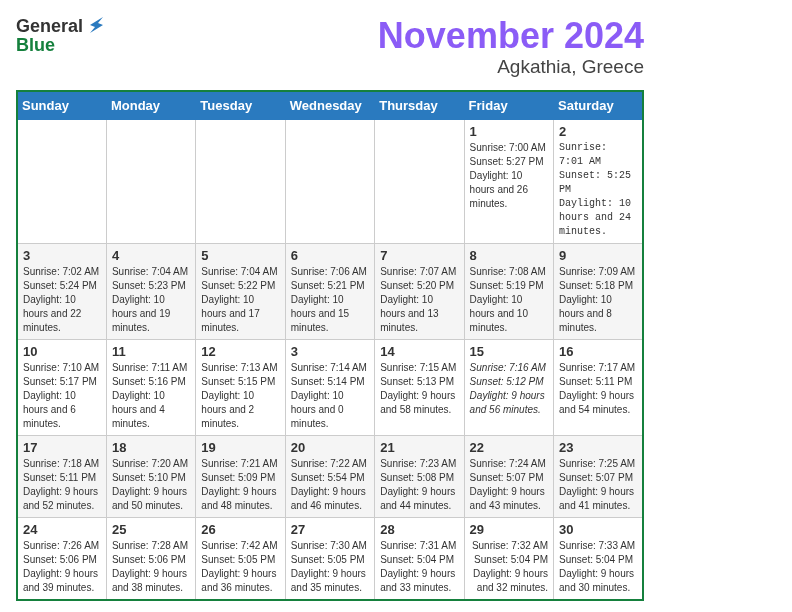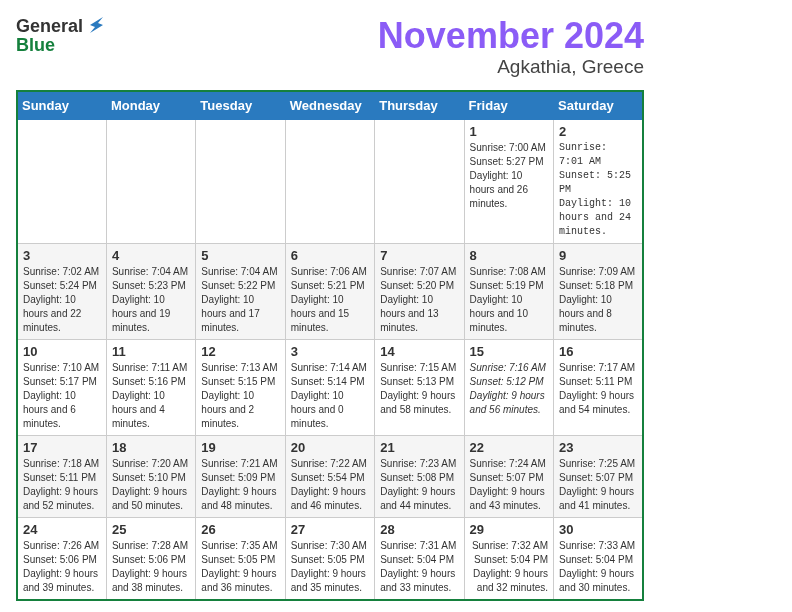--- a/index.html
+++ b/index.html
@@ -277,21 +277,21 @@
 Daylight: 9 hours and 39 minutes.</div>
           </td>
           <td>
             <span class="day-num">25</span>
             <div class="day-info" style="white-space: pre-line;">Sunrise: 7:28 AM
 Sunset: 5:06 PM
 Daylight: 9 hours and 38 minutes.</div>
           </td>
           <td>
             <span class="day-num">26</span>
-            <div class="day-info" style="white-space: pre-line;">Sunrise: 7:35 AM
+            <div class="day-info" style="white-space: pre-line;">Sunrise: 7:42 AM
 Sunset: 5:05 PM
 Daylight: 9 hours and 36 minutes.</div>
           </td>
           <td>
             <span class="day-num">27</span>
             <div class="day-info" style="white-space: pre-line;">Sunrise: 7:30 AM
 Sunset: 5:05 PM
 Daylight: 9 hours and 35 minutes.</div>
           </td>
           <td>

